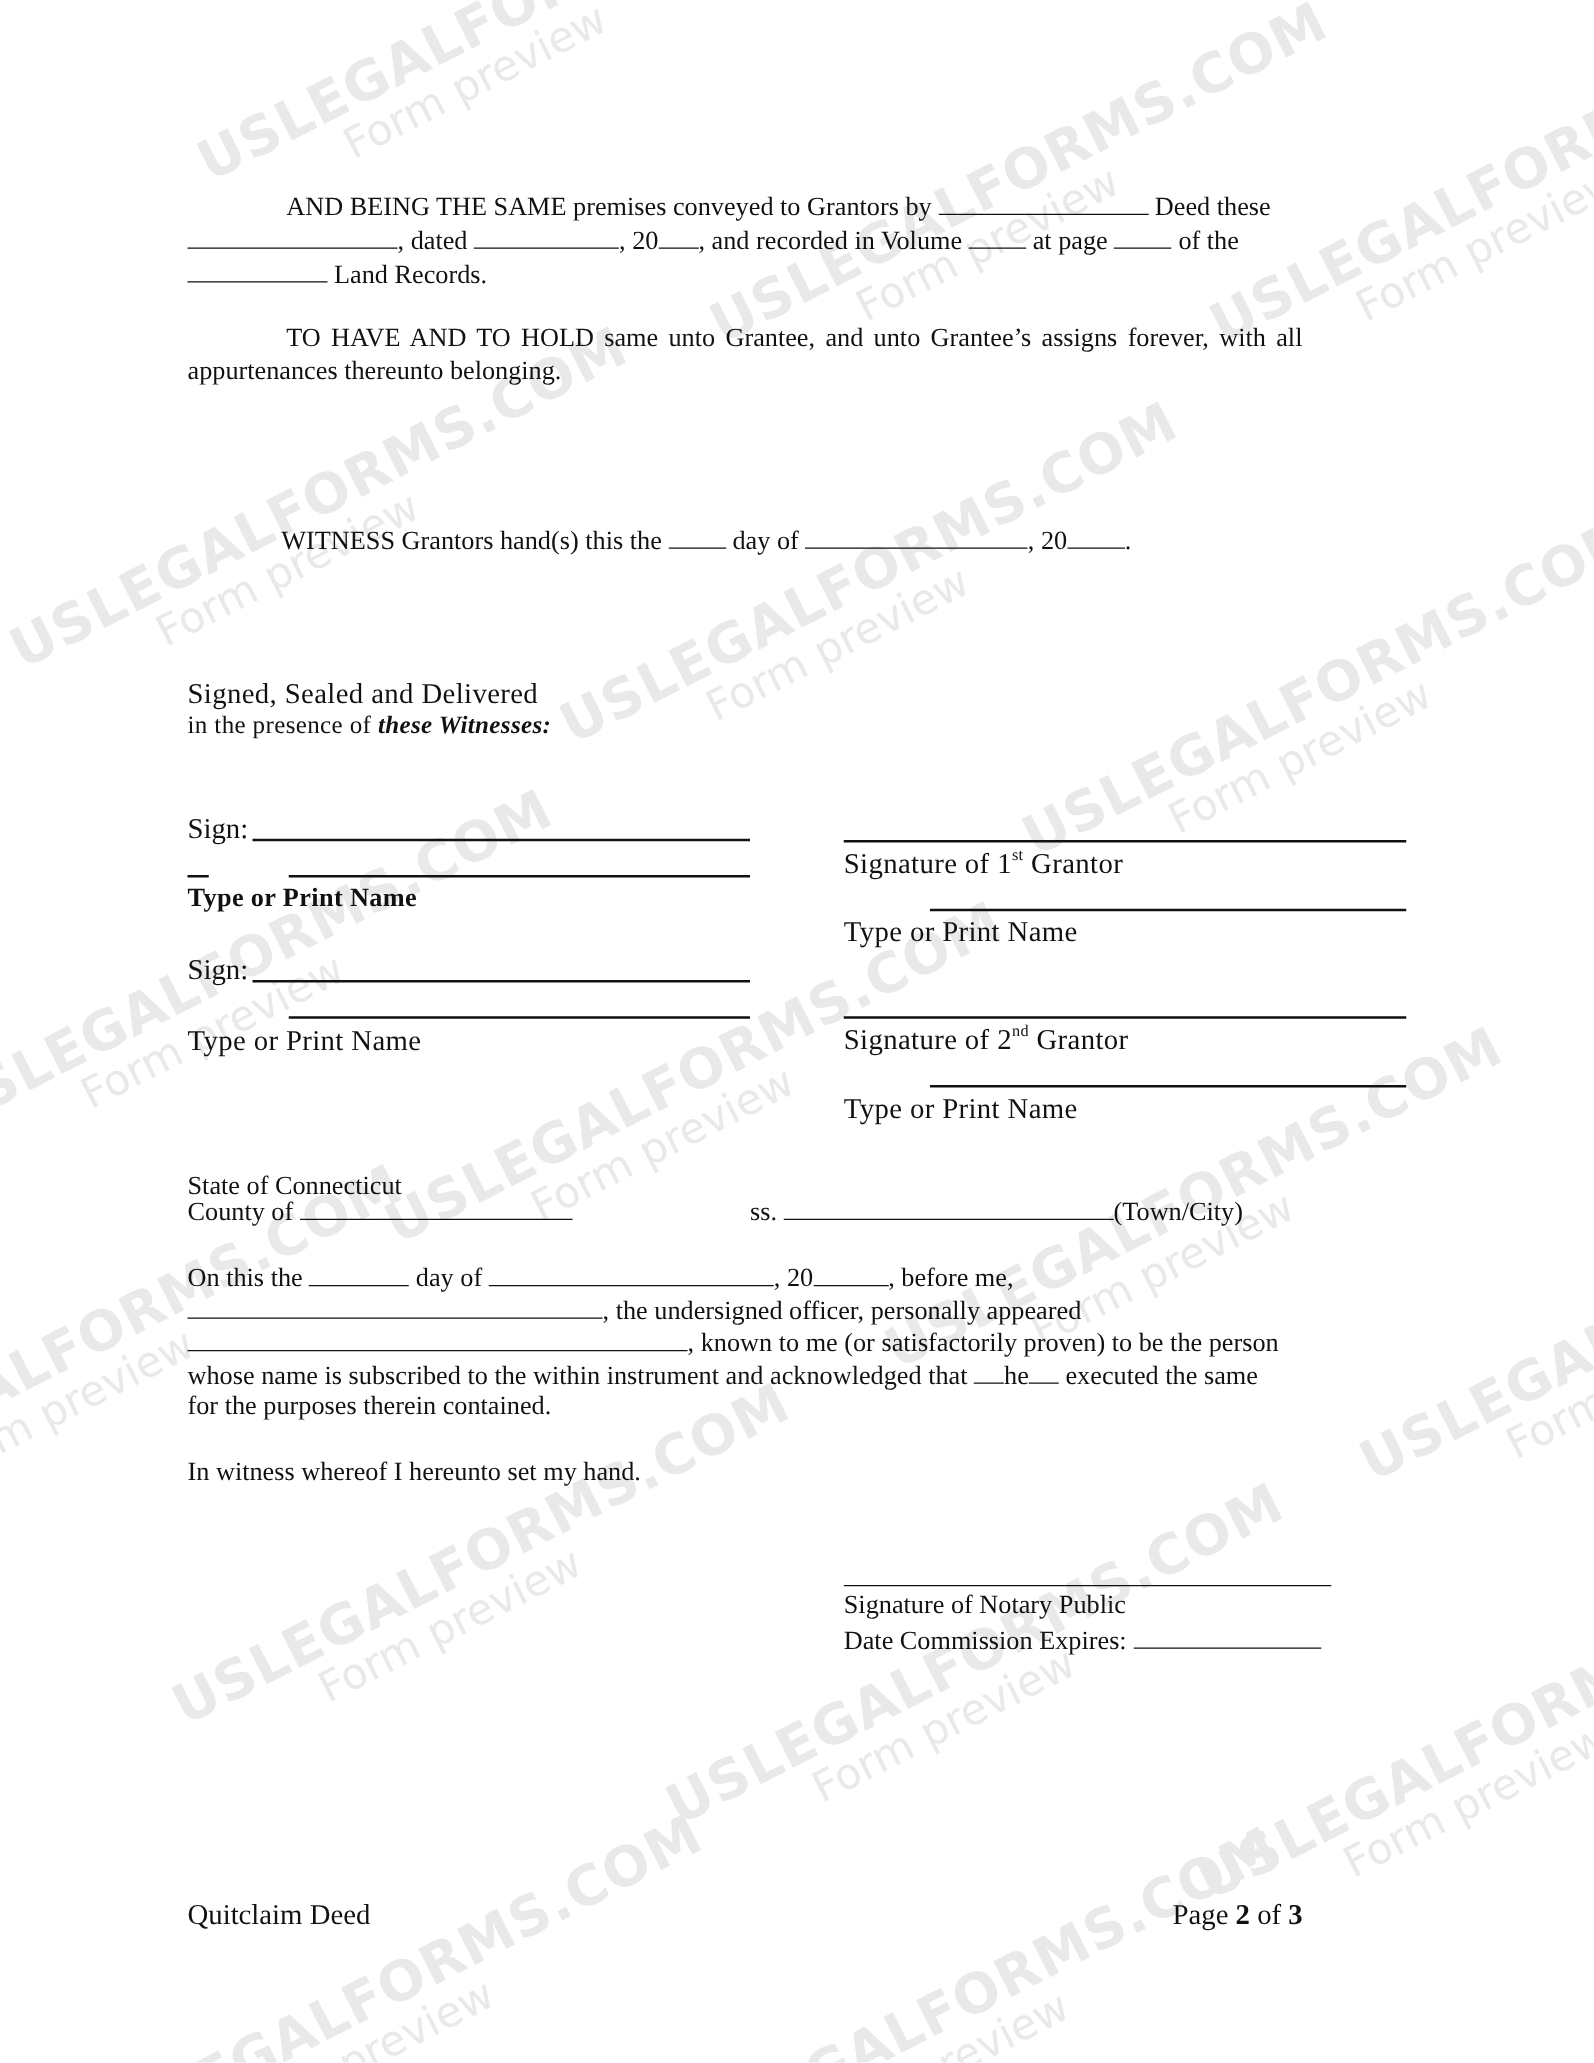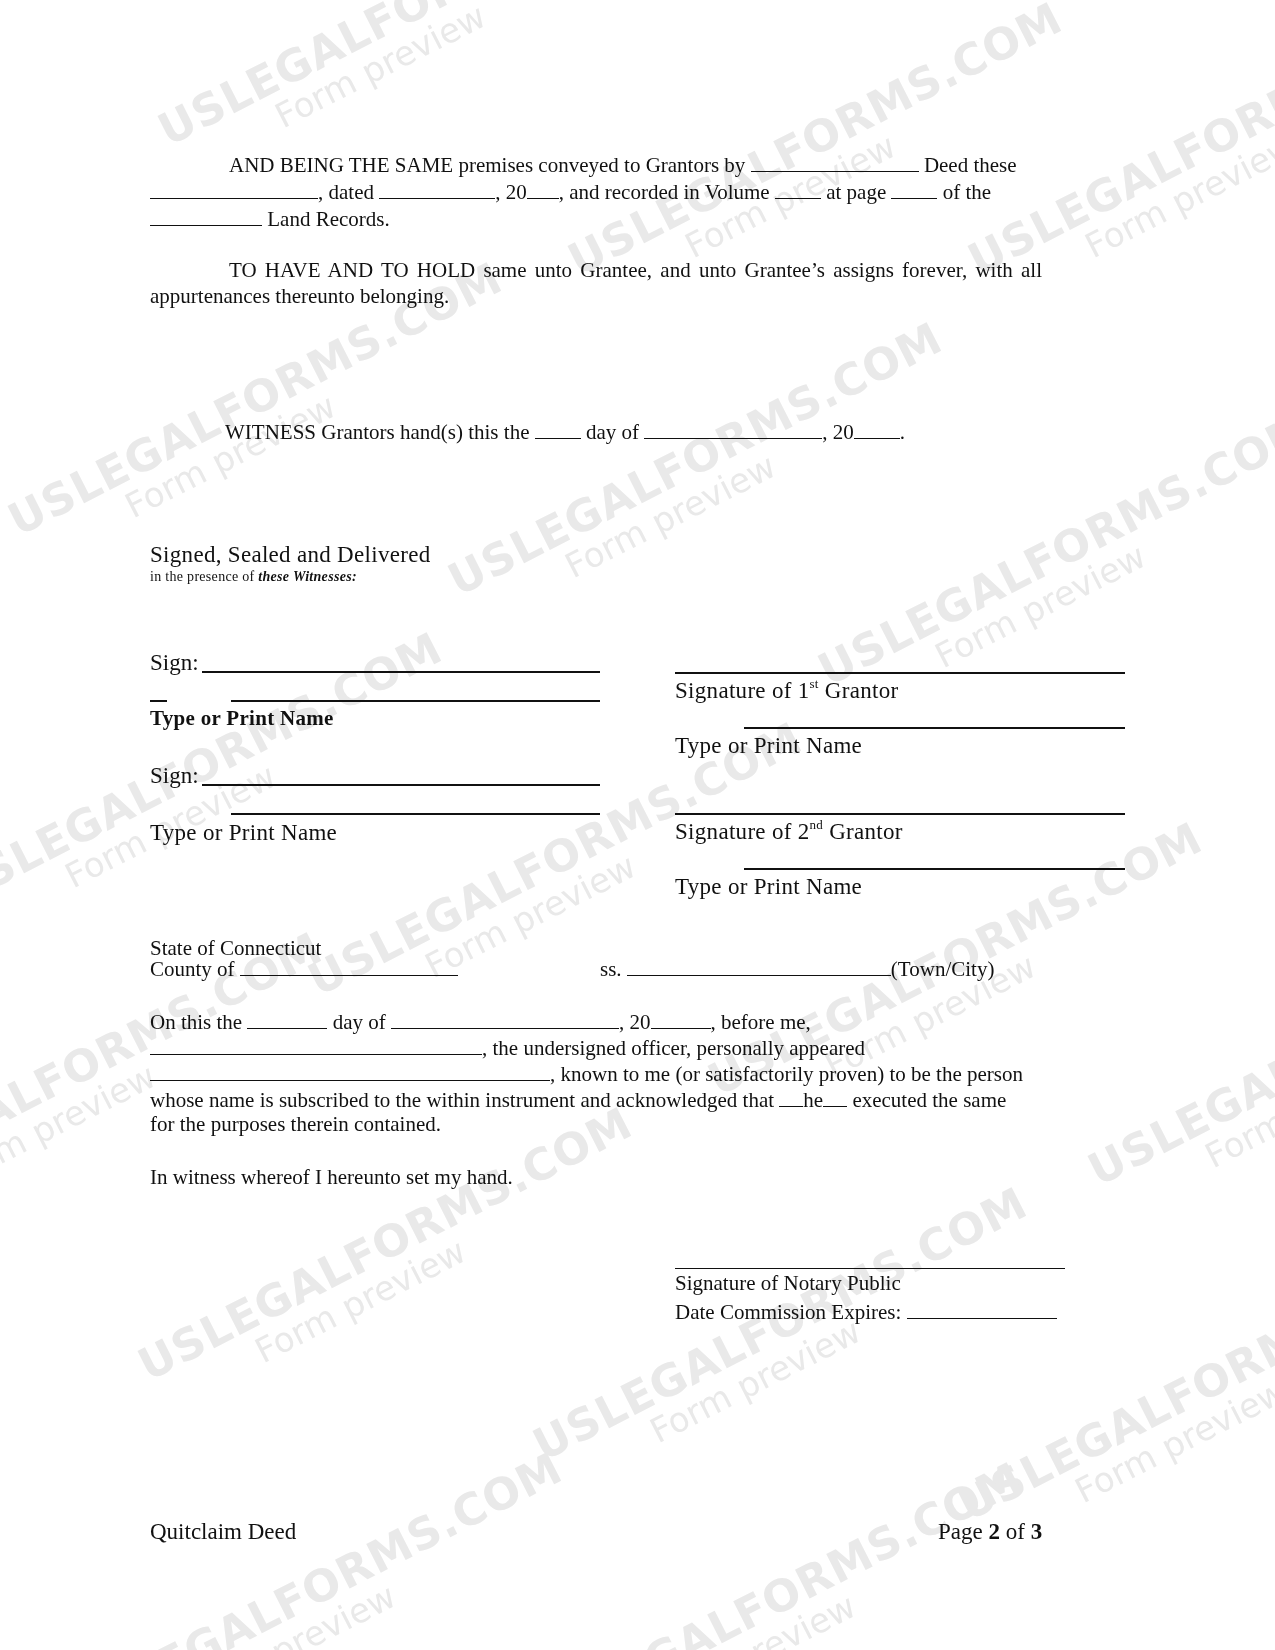--- a/index.html
+++ b/index.html
@@ -58,21 +58,21 @@
 <div class="t" style="left:150px;top:286px;">appurtenances thereunto belonging.</div>
 
 <div class="t" style="left:225px;top:378px;margin-top:42px;">
   <span>WITNESS Grantors hand(s) this the</span>
   <span class="u" style="width:46px;"></span>
   <span>day of</span>
   <span class="u" style="width:178px;"></span><span>, 20</span><span class="u" style="width:46px;"></span><span>.</span>
 </div>
 
 <div class="t" style="left:150px;top:543px;font-size:23px;letter-spacing:0.3px;">Signed, Sealed and Delivered</div>
-<div class="t" style="left:150px;top:570px;font-size:14px;letter-spacing:0.3px;">
+<div class="t" style="left:150px;top:570px;font-size:20px;letter-spacing:0.3px;">
   <span>in the presence of </span><span class="bi">these Witnesses:</span>
 </div>
 
 <div class="t" style="left:150px;top:651px;font-size:23px;">Sign:</div>
 <div class="line" style="left:202px;top:671px;width:398px;"></div>
 <div class="line" style="left:150px;top:700px;width:17px;"></div>
 <div class="line" style="left:231px;top:700px;width:369px;"></div>
 <div class="t b" style="left:150px;top:708px;font-size:21px;letter-spacing:0.3px;">Type or Print Name</div>
 
 <div class="t" style="left:150px;top:764px;font-size:23px;">Sign:</div>

